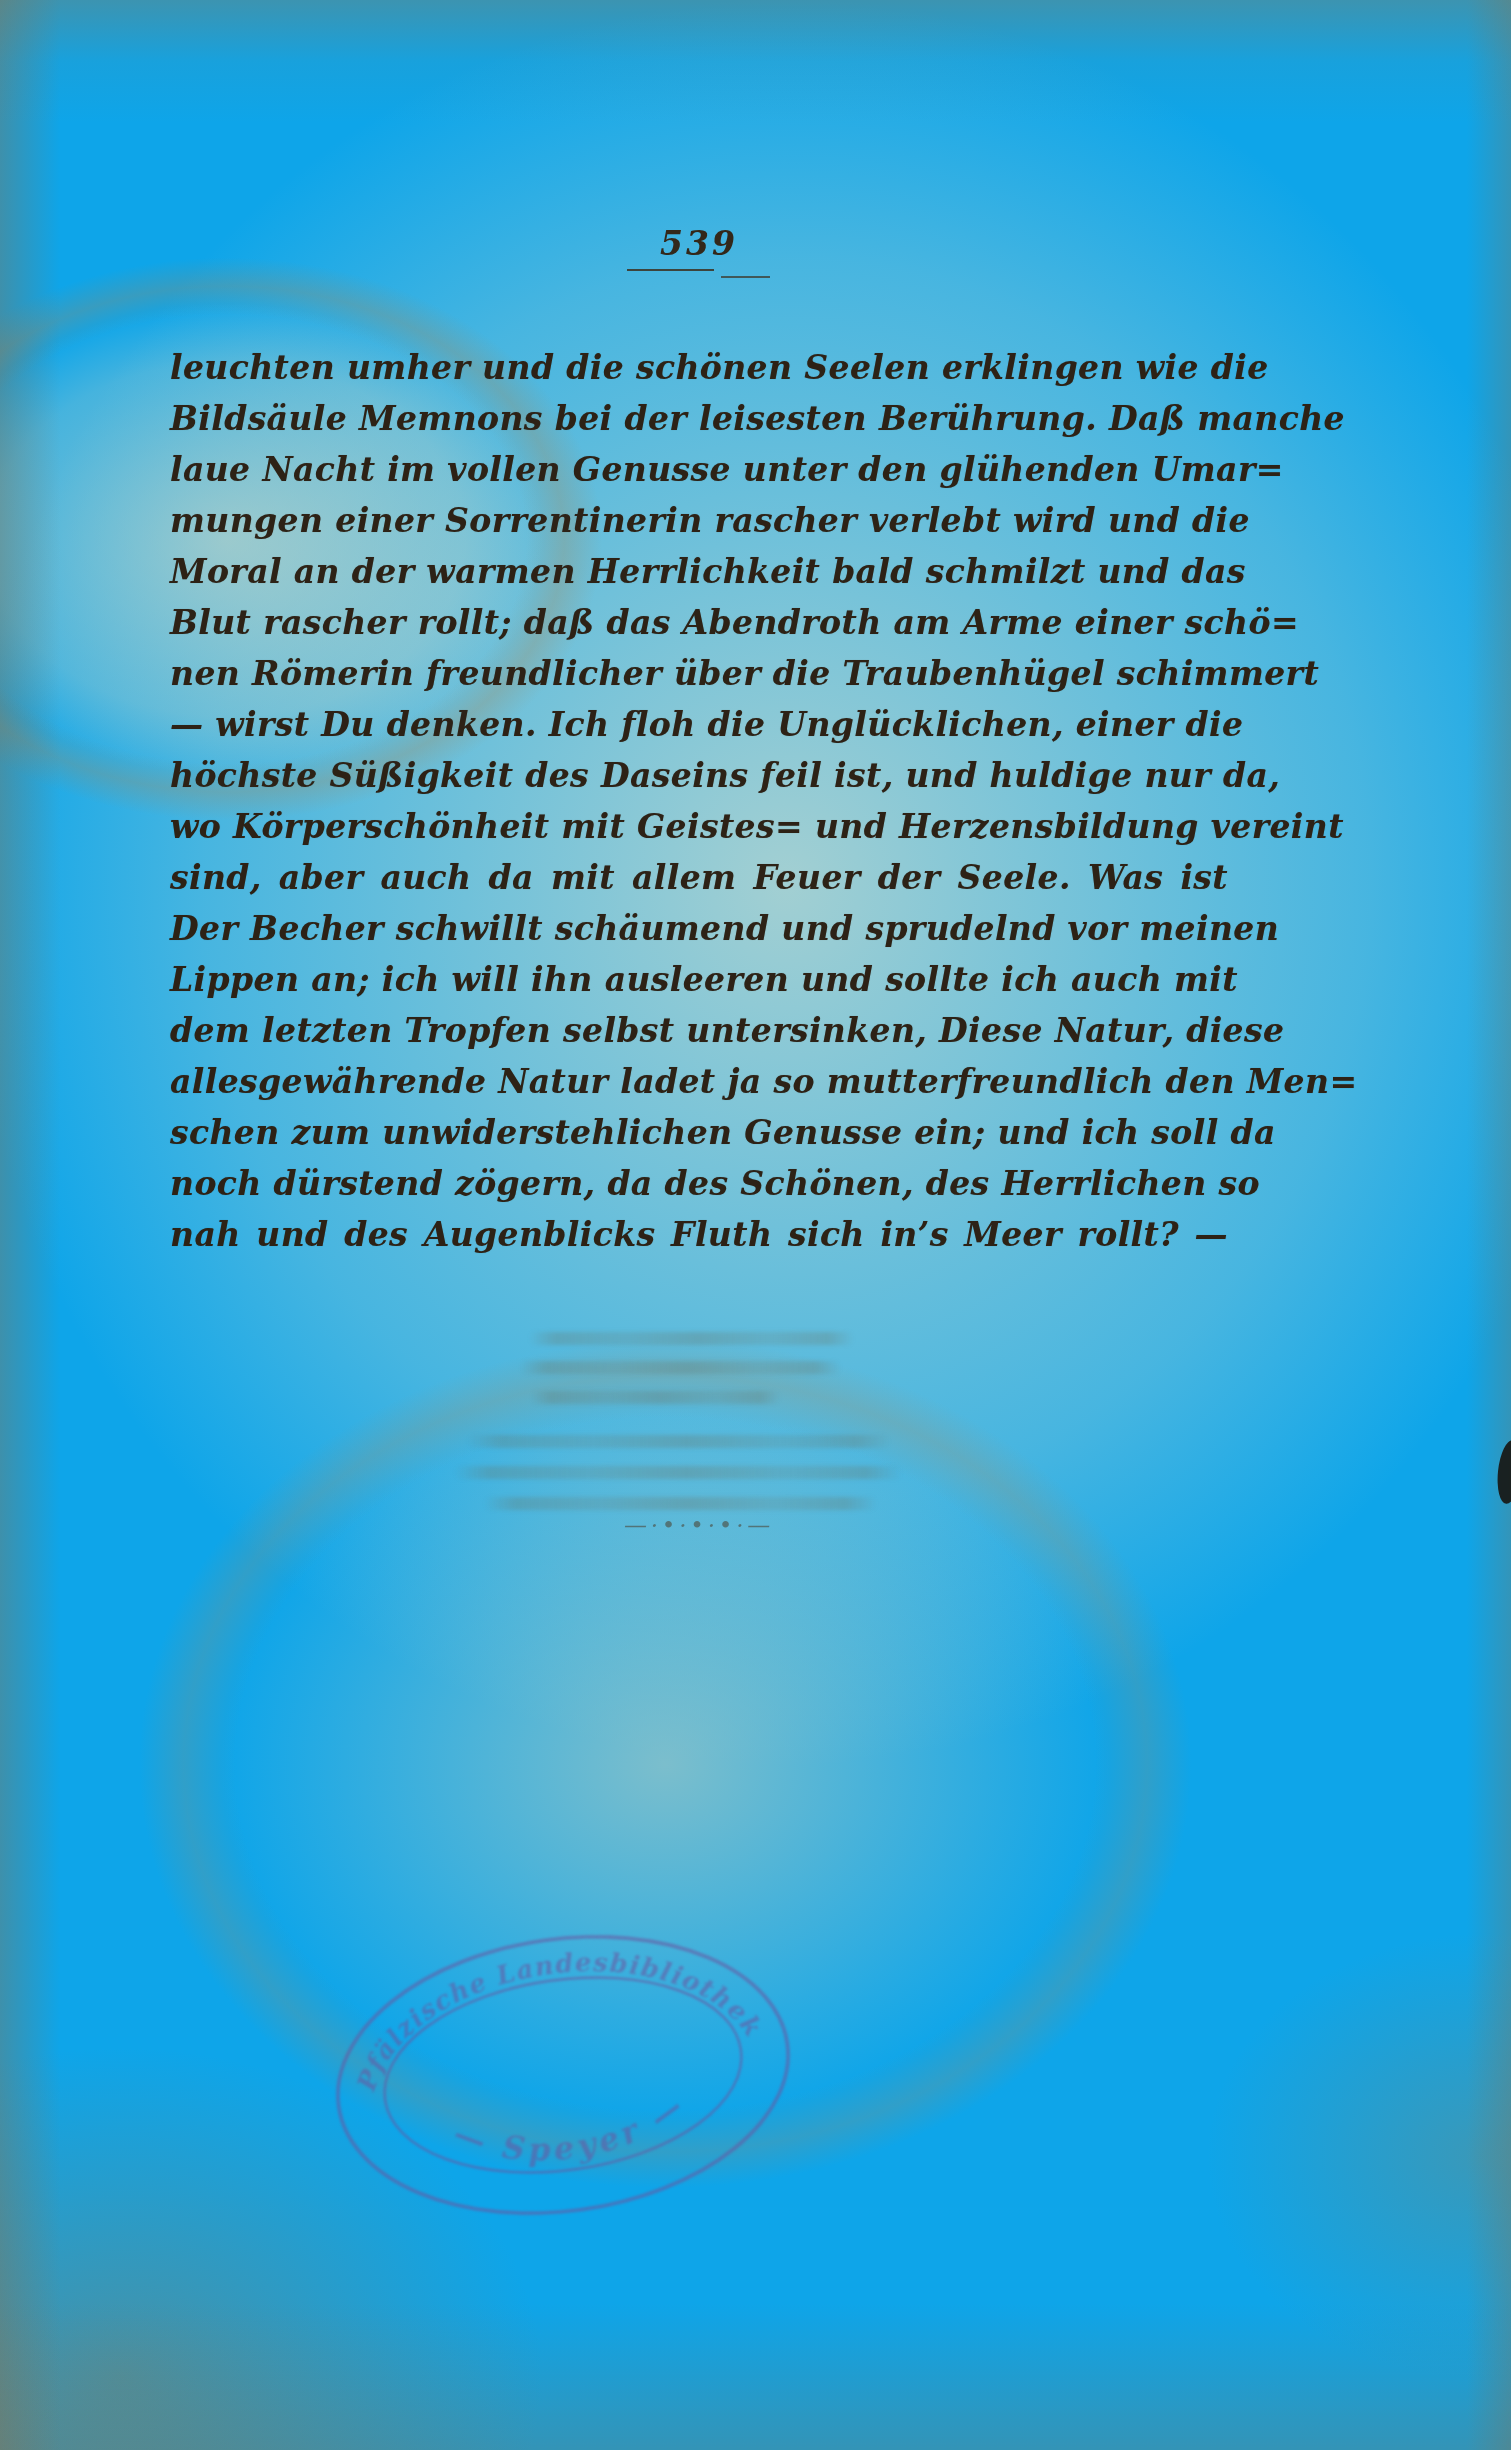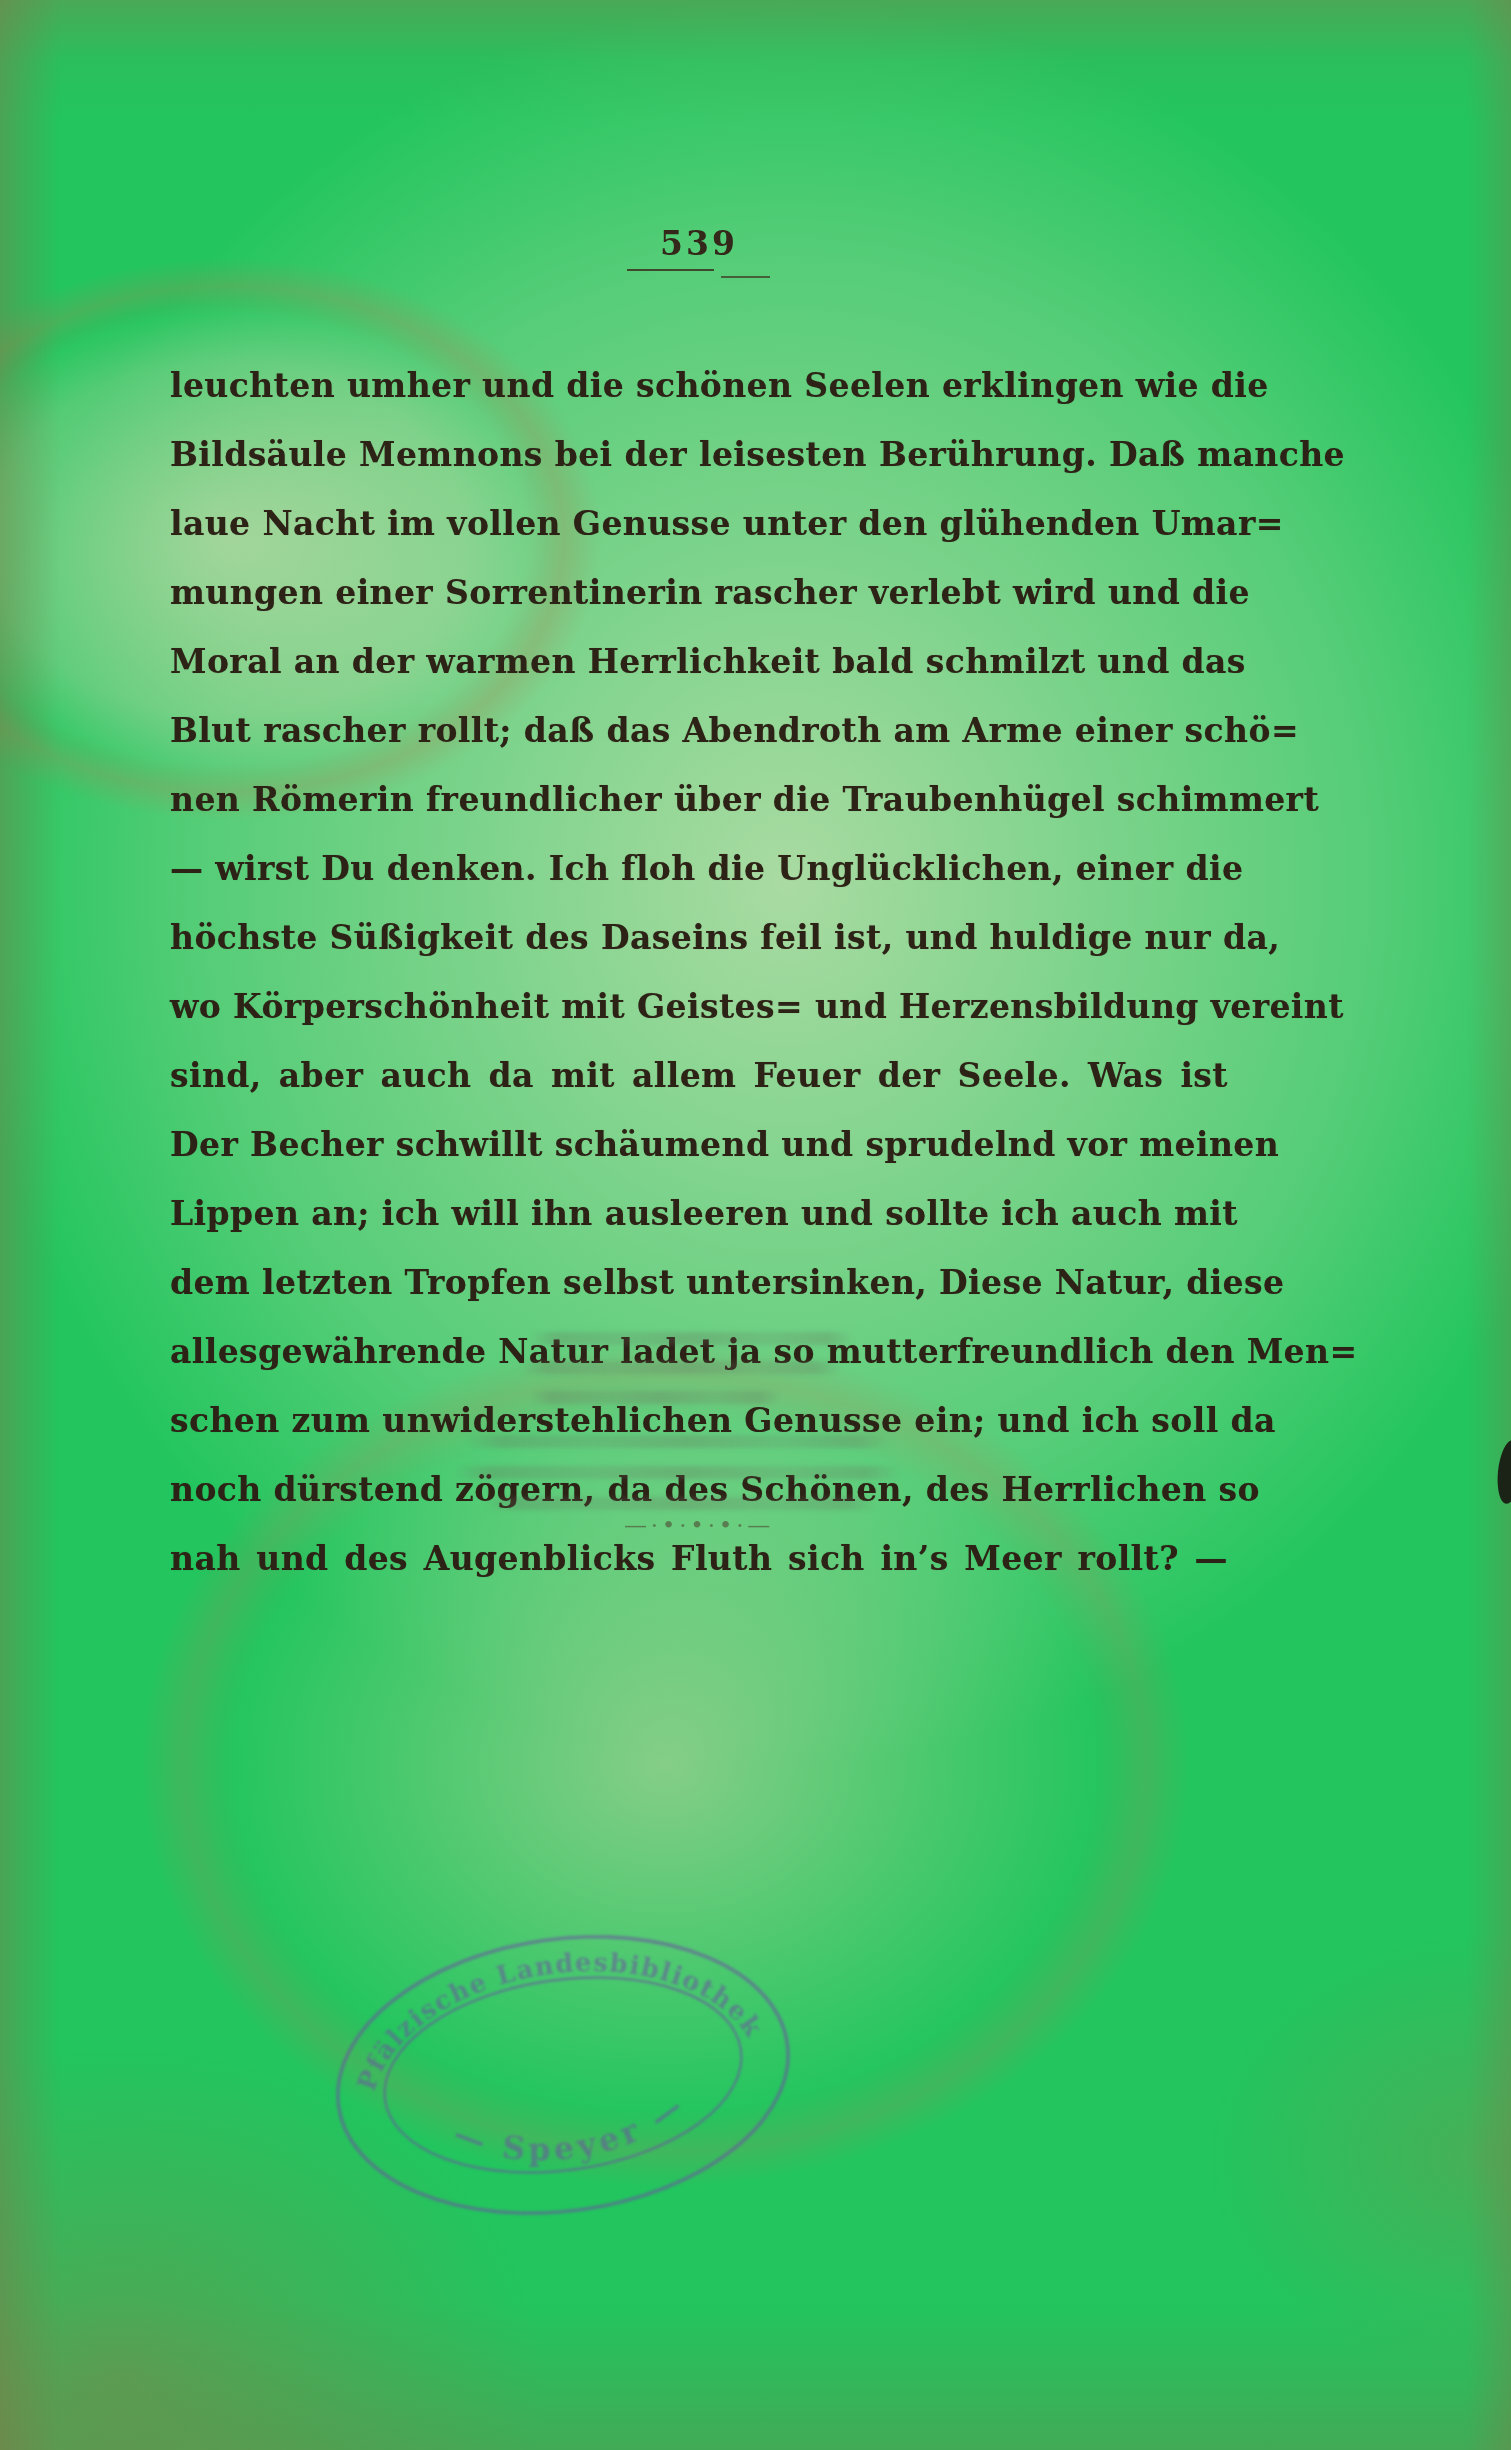--- a/index.html
+++ b/index.html
@@ -9,22 +9,23 @@
   body {
     width: 1512px;
     height: 2450px;
     overflow: hidden;
     font-family: "DejaVu Serif", serif;
   }
   .scan {
     position: relative;
     width: 1512px;
     height: 2450px;
-    background-color: #22c55e;
+    background-color: #0ea5e9;
     overflow: hidden;
+    font-style: italic;
   }
   
   .paper {
     position: absolute;
     inset: 0;
     background-image:
       linear-gradient(180deg, rgba(146,116,72,0.35) 0%, rgba(146,116,72,0.08) 2.5%, rgba(146,116,72,0) 5%),
       linear-gradient(90deg, rgba(140,110,70,0.38) 0%, rgba(140,110,70,0) 4%),
       linear-gradient(270deg, rgba(140,110,70,0.30) 0%, rgba(140,110,70,0) 3%),
       linear-gradient(0deg, rgba(138,108,66,0.30) 0%, rgba(138,108,66,0) 6%),
@@ -83,21 +84,20 @@
   .line {
     height: 51px;
     line-height: 51px;
     font-size: 33px;
     font-weight: 700;
     letter-spacing: 0.4px;
     text-align: justify;
     text-align-last: justify;
     white-space: nowrap;
     text-shadow: 0 0 0.8px rgba(45,34,22,0.35);
-    margin-top: 18px;
   }
   
   .smudge {
     position: absolute;
     height: 13px;
     background: linear-gradient(90deg,
       rgba(104,110,92,0) 0%, rgba(104,110,92,0.26) 8%, rgba(104,110,92,0.18) 30%,
       rgba(104,110,92,0.28) 52%, rgba(104,110,92,0.16) 74%, rgba(104,110,92,0.26) 92%,
       rgba(104,110,92,0) 100%);
     border-radius: 6px;

